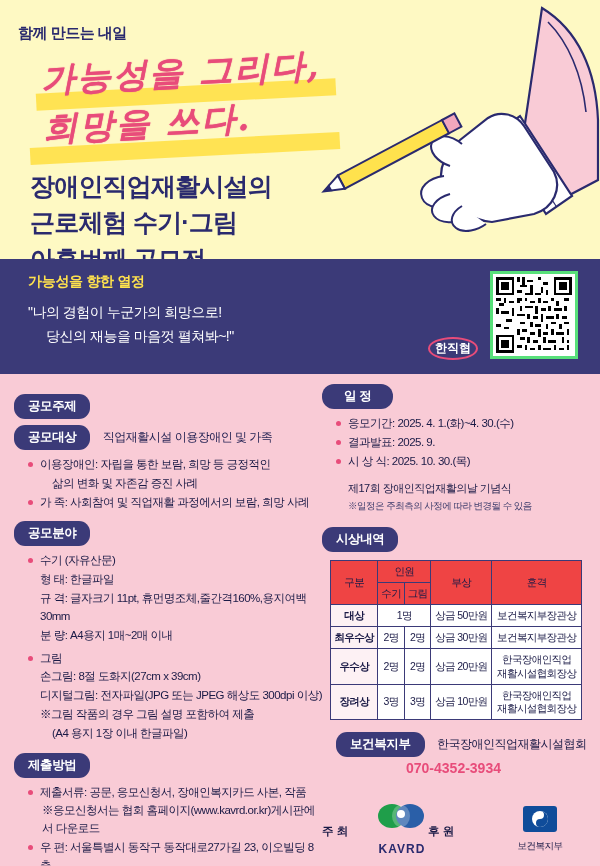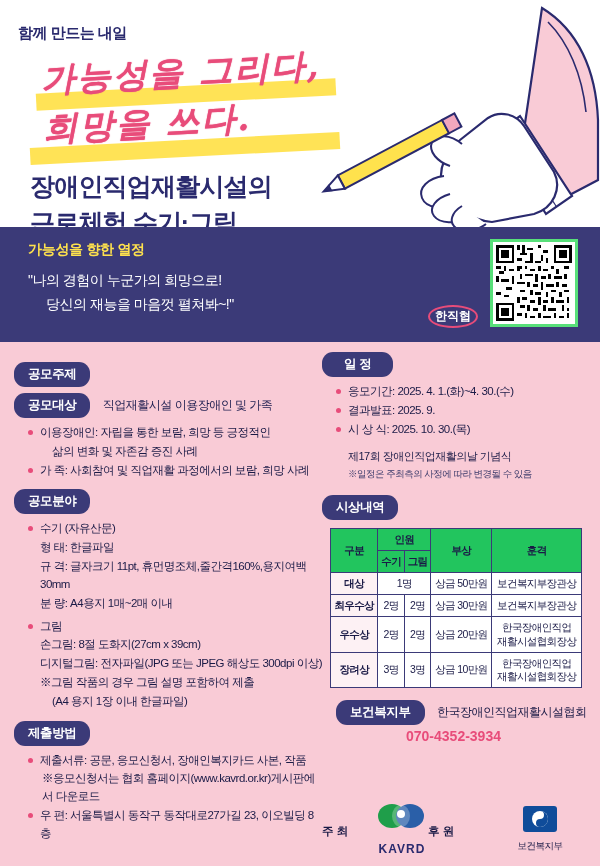--- a/index.html
+++ b/index.html
@@ -11,22 +11,22 @@
   }
   .poster {
     position: relative;
     width: 600px; height: 866px;
     background: #f9cbd6;
   }
 
   
   .hero {
     position: relative;
-    height: 227px;
-    background: #ffffff;
+    height: 259px;
+    background: #fef9c3;
     overflow: hidden;
   }
   .hero-tagline {
     position: absolute; left: 18px; top: 24px;
     font-size: 15px; font-weight: bold; color: #2a2a6e;
     letter-spacing: -0.5px;
   }
   .hand-title {
     position: absolute; left: 42px; top: 48px;
     font-family: "DejaVu Serif", serif;
@@ -154,21 +154,21 @@
   table.prize {
     width: 100%; border-collapse: collapse;
     font-size: 10.5px; color: #1a1a46;
     letter-spacing: -0.6px;
   }
   table.prize th, table.prize td {
     border: 1px solid #3b3a78;
     text-align: center; padding: 4px 2px;
     line-height: 1.25;
   }
-  table.prize thead th { background: #22c55e; font-weight: bold; }
+  table.prize thead th { background: #ef4444; font-weight: normal; }
   table.prize td.first { background: #fdf1f4; font-weight: bold; }
 
   
   .phone-row { margin-top: 12px; padding-left: 14px; }
   .phone-org { font-size: 12px; color: #1a1a46; letter-spacing: -0.5px; display:inline-block; margin-left:8px; vertical-align: middle;}
   .phone-num { font-size: 14px; font-weight: bold; color: #e84c7a; margin-left: 70px; margin-top: 3px; letter-spacing: 0px;}
 
   
   .footer {
     position: absolute; left: 0; bottom: 4px; width: 484px;
@@ -377,21 +377,21 @@
         <li>제출서류: 공문, 응모신청서, 장애인복지카드 사본, 작품</li>
         <li class="nodot small" style="padding-left:14px;">※응모신청서는 협회 홈페이지(www.kavrd.or.kr)게시판에서 다운로드</li>
         <li>우   편: 서울특별시 동작구 동작대로27가길 23, 이오빌딩 8층</li>
 
       </ul>
     </div>
 
     <div class="col-right">
 
       <div class="pill-row">
-        <span class="pill" style="padding:4px 22px;">일      정</span>
+        <span class="pill" style="padding:4px 22px;border-radius:12px;">일      정</span>
       </div>
       <ul class="bul sched">
         <li>응모기간: 2025. 4. 1.(화)~4. 30.(수)</li>
         <li>결과발표: 2025. 9.</li>
         <li>시 상 식: 2025. 10. 30.(목)</li>
       </ul>
       <div class="sched-note">제17회 장애인직업재활의날 기념식</div>
       <div class="sched-star">※일정은 주최측의 사정에 따라 변경될 수 있음</div>
 
       <div class="pill-row" style="margin-top:14px;">

